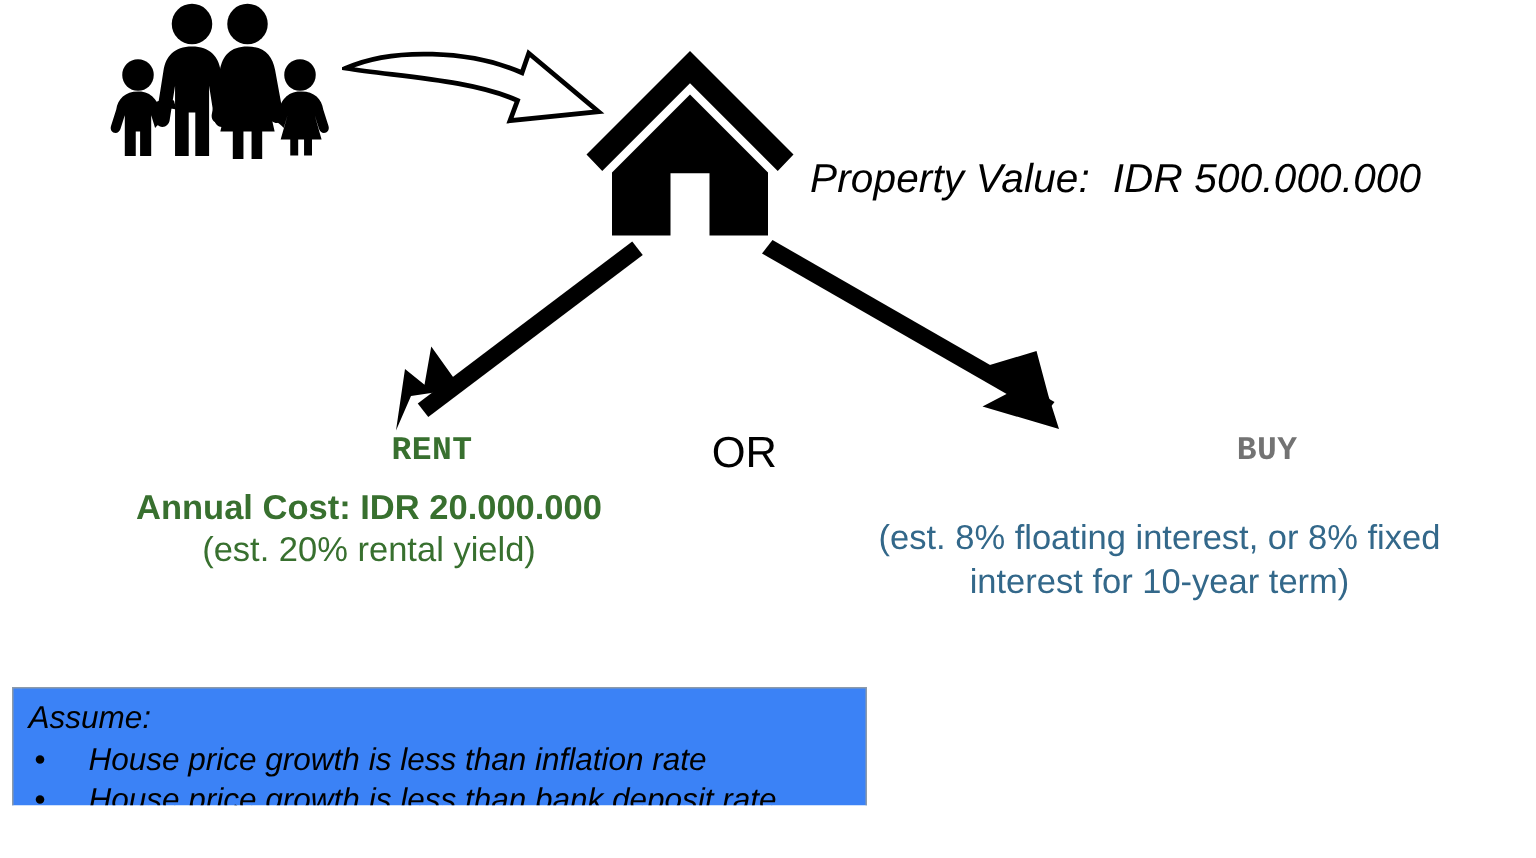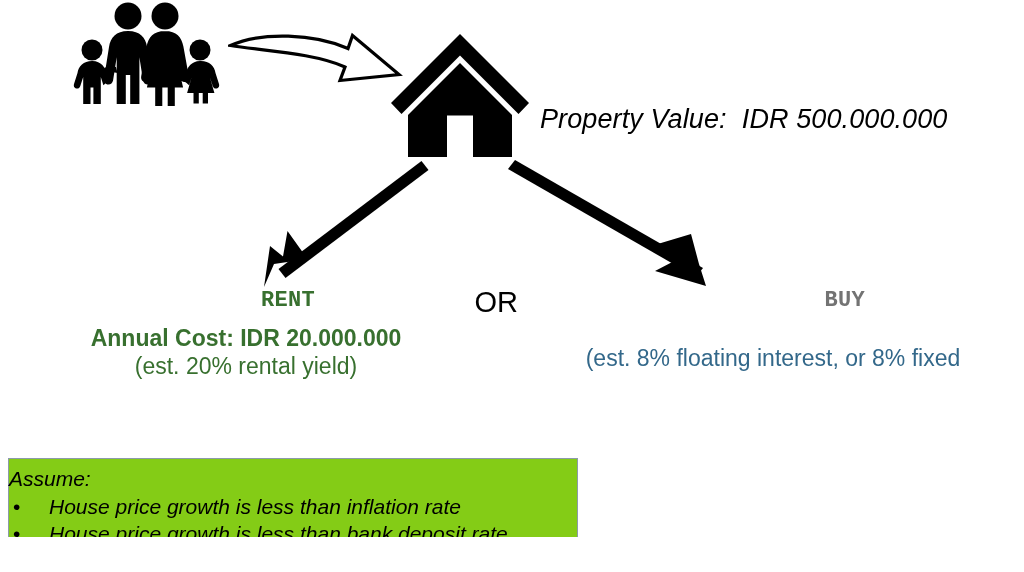--- a/index.html
+++ b/index.html
@@ -131,23 +131,23 @@
     color: #33688a;
   }
 
   
   #assume-box {
     left: 8px;
     top: 458px;
     width: 570px;
     height: 100px;
     border: 1.5px solid #8c9aaa;
-    background: #84cc16;
+    background: #3b82f6;
     box-sizing: border-box;
-    padding: 8px 10px 6px 0;
+    padding: 8px 10px 6px 10px;
   }
   #assume-title {
     font-size: 21px;
     font-style: italic;
     color: #000000;
     line-height: 1.18;
     margin-bottom: 1px;
   }
   .assume-list {
     list-style: none;
@@ -240,20 +240,21 @@
 
   <div class="abs branch-heading" id="buy-heading">BUY</div>
 
   <div class="abs branch-detail" id="rent-detail">
     <div class="detail-main">Annual Cost: IDR 20.000.000</div>
     <div class="detail-sub">(est. 20% rental yield)</div>
   </div>
 
   <div class="abs branch-detail" id="buy-detail">
     <div class="detail-sub">(est. 8% floating interest, or 8% fixed</div>
+    <div class="detail-sub">interest for 10-year term)</div>
   </div>
 
   <div class="abs" id="assume-box">
     <div id="assume-title">Assume:</div>
     <ul class="assume-list">
       <li class="assume-item">
         <span class="assume-bullet">•</span>
         <span>House price growth is less than inflation rate</span>
       </li>
       <li class="assume-item">

